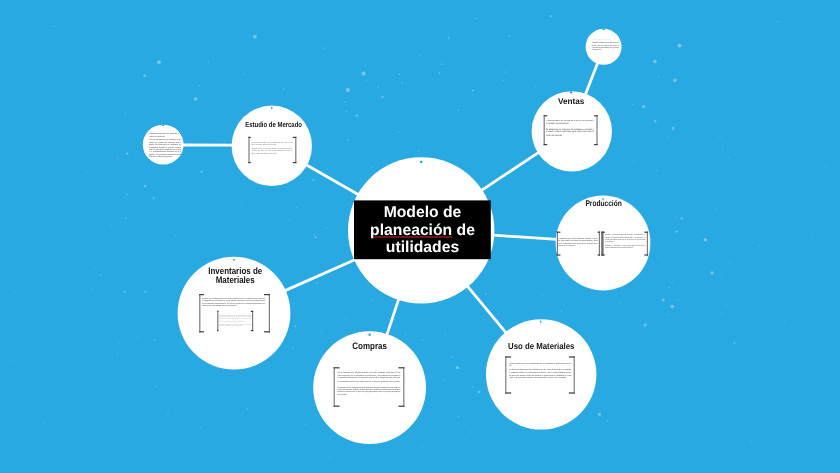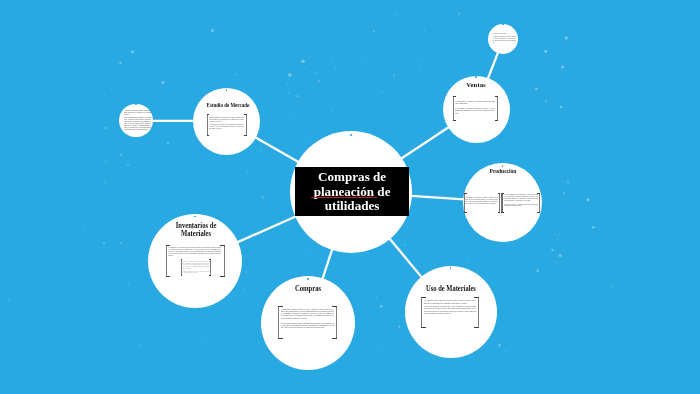--- a/index.html
+++ b/index.html
@@ -1,18 +1,18 @@
 <!DOCTYPE html>
 <html><head>
 <meta charset="utf-8">
 <style>
 html,body{margin:0;padding:0;}
 body{width:700px;height:394px;overflow:hidden;background:#29a9e1;
   font-family:"Liberation Sans",sans-serif;-webkit-font-smoothing:antialiased;}
-#stage{position:relative;width:700px;height:394px;overflow:hidden;background:#29a9e1;font-family:Liberation Serif, serif;}
+#stage{position:relative;width:700px;height:394px;overflow:hidden;background:#29a9e1;}
 #bubbles,#edges{position:absolute;left:0;top:0;width:700px;height:394px;}
 .node{position:absolute;border-radius:50%;background:#ffffff;}
 .hdot{position:absolute;border-radius:50%;background:#1f9fdc;}
 .ntitle{position:absolute;-webkit-font-smoothing:antialiased;will-change:opacity;text-align:center;font-weight:bold;color:#151515;}
 .frame{position:absolute;}
 .br{position:absolute;background:#7d7d7d;}
 .br.dark{background:#3d3d3d;}
 .ftext{position:absolute;color:#3a3a3a;-webkit-font-smoothing:antialiased;will-change:opacity;text-align:justify;overflow:hidden;
   word-break:break-all;}
 .ftext p{margin:0;}
@@ -303,17 +303,17 @@
       <div class="ntitle" style="left: 410.5px; top: 284.5px; width: 80px; font-size: 7.3px; line-height: 8.395px; transform: scaleX(0.89);">Uso de Materiales</div>
       <div class="ftext" style="left: 123.7px; top: 109.5px; width: 27.8px; font-size: 1.55px; line-height: 2.02px;">
         <p>El estudio de mercado permite estimar la demanda potencial del producto y su evolucion esperada.</p>
         <p style="margin-top: 1px;">Con esa informacion se construye el pronostico de ventas que alimenta todo el modelo de planeacion de utilidades de la compania durante el ejercicio, considerando la capacidad instalada de la planta, el comportamiento historico de la demanda y las politicas comerciales aprobadas por la direccion general.</p>
       </div>
       <div class="ftext" style="left: 493px; top: 33.3px; width: 23.2px; font-size: 1.5px; line-height: 2.1px;">
         <p>Presupuesto de ventas</p>
         <p style="margin-top: 0.2px;">Volumen estimado por linea de producto y precio unitario de venta del periodo proyectado por la gerencia comercial.</p>
       </div>
       <div id="centerbox" style="left: 295.4px; top: 167px; width: 113.4px; height: 48.6px; background: rgb(0, 0, 0); color: rgb(255, 255, 255); font-size: 13.1px; line-height: 14.45px; padding-top: 3.2px; box-sizing: border-box; overflow: visible;">
-        <span style="will-change: opacity; display: block;">Compras de planeación de utilidades</span>
+        <span style="will-change: opacity; display: block;">Modelo de planeación de utilidades</span>
       </div>
       <div class="squiggle" style="left: 310.7px; top: 197.3px; width: 66px; height: 1px; background: rgb(179, 35, 26);"></div>
     </div>
 </div>
 
 </body></html>

